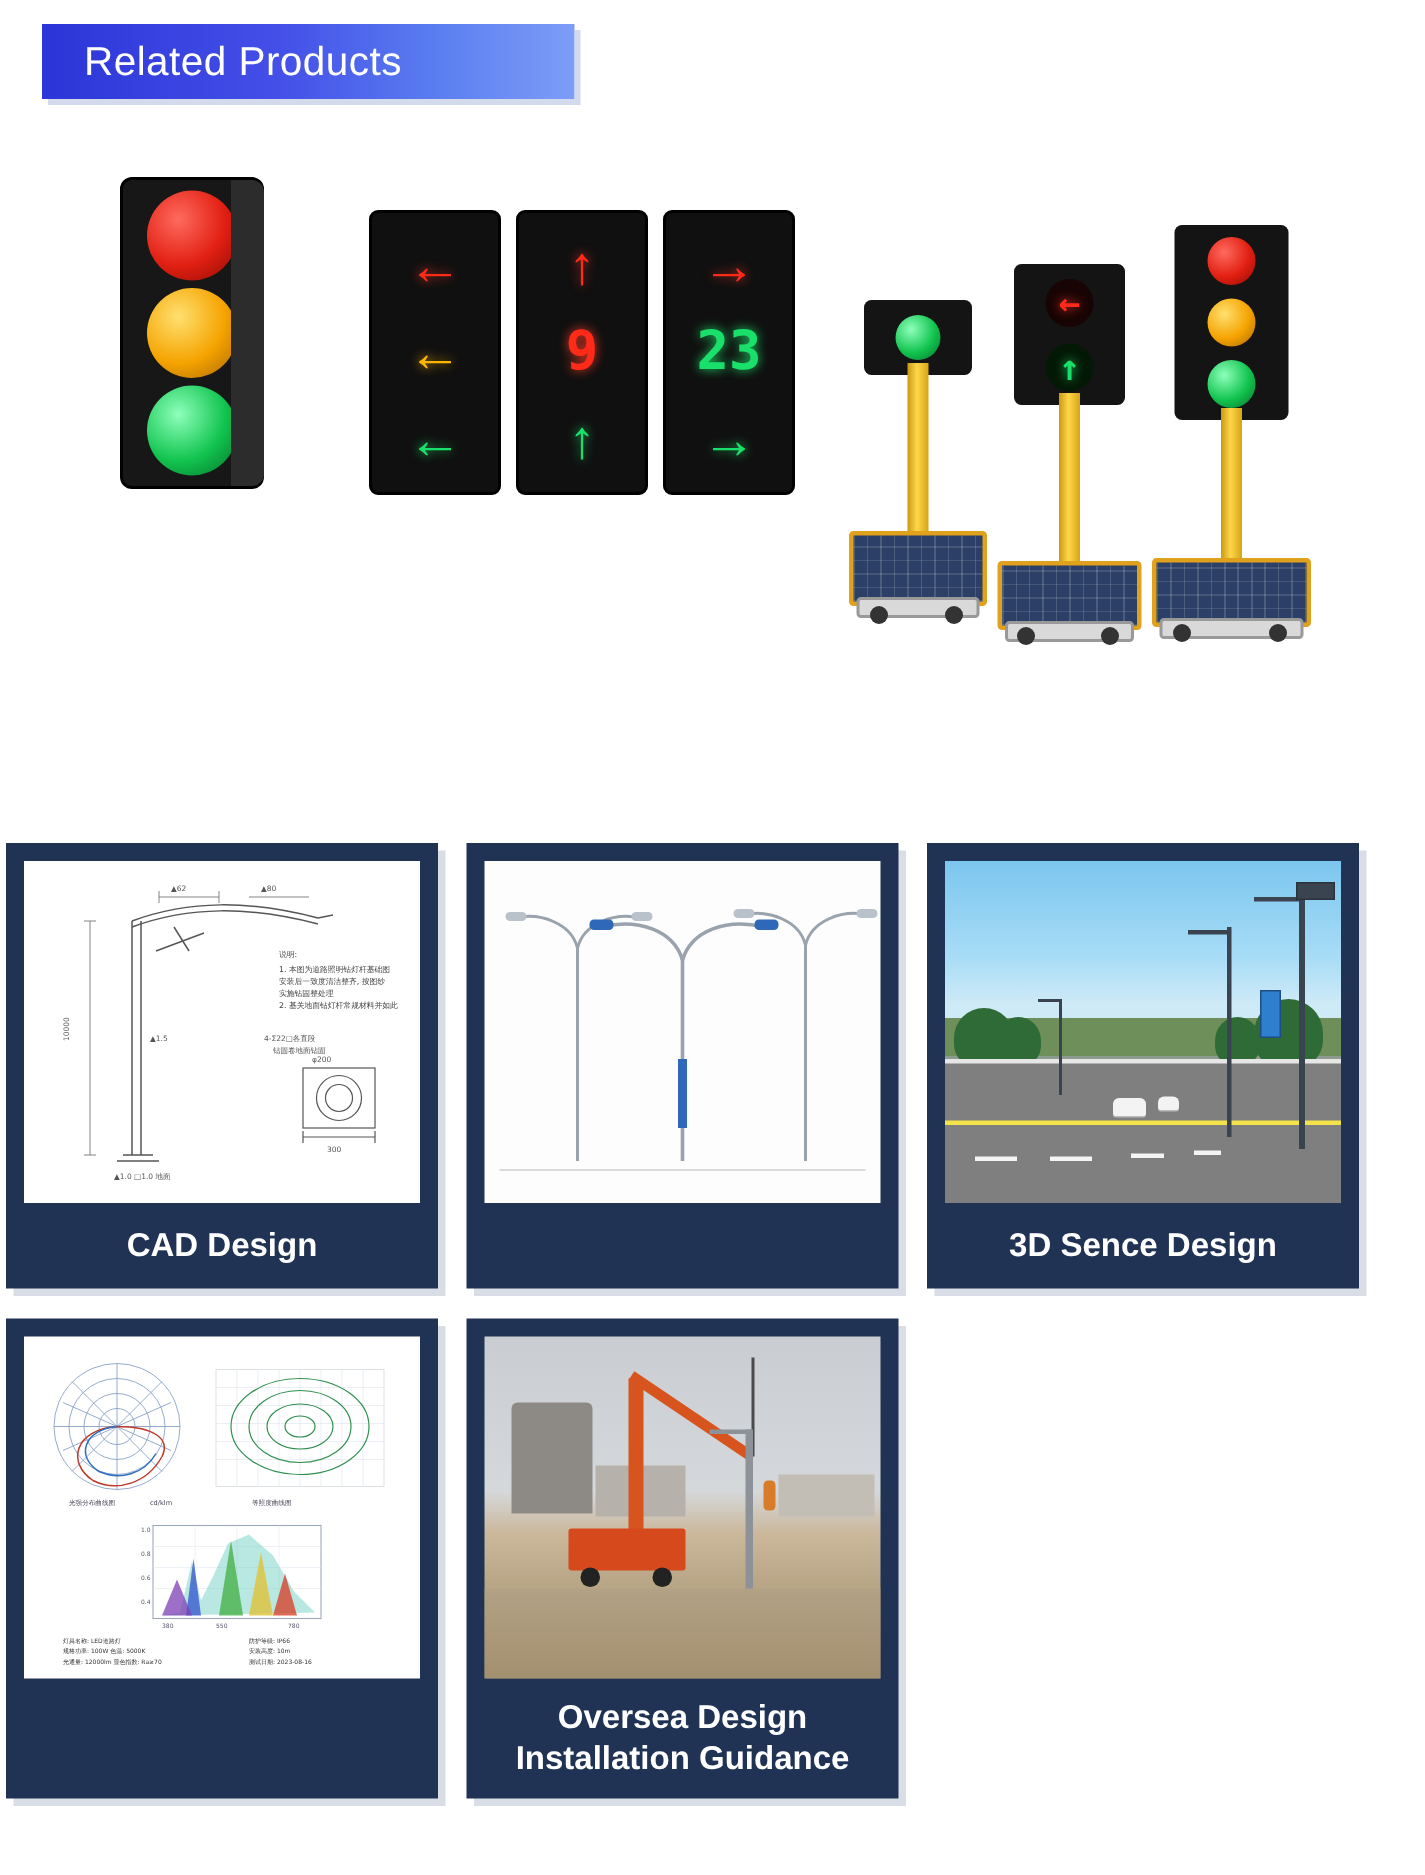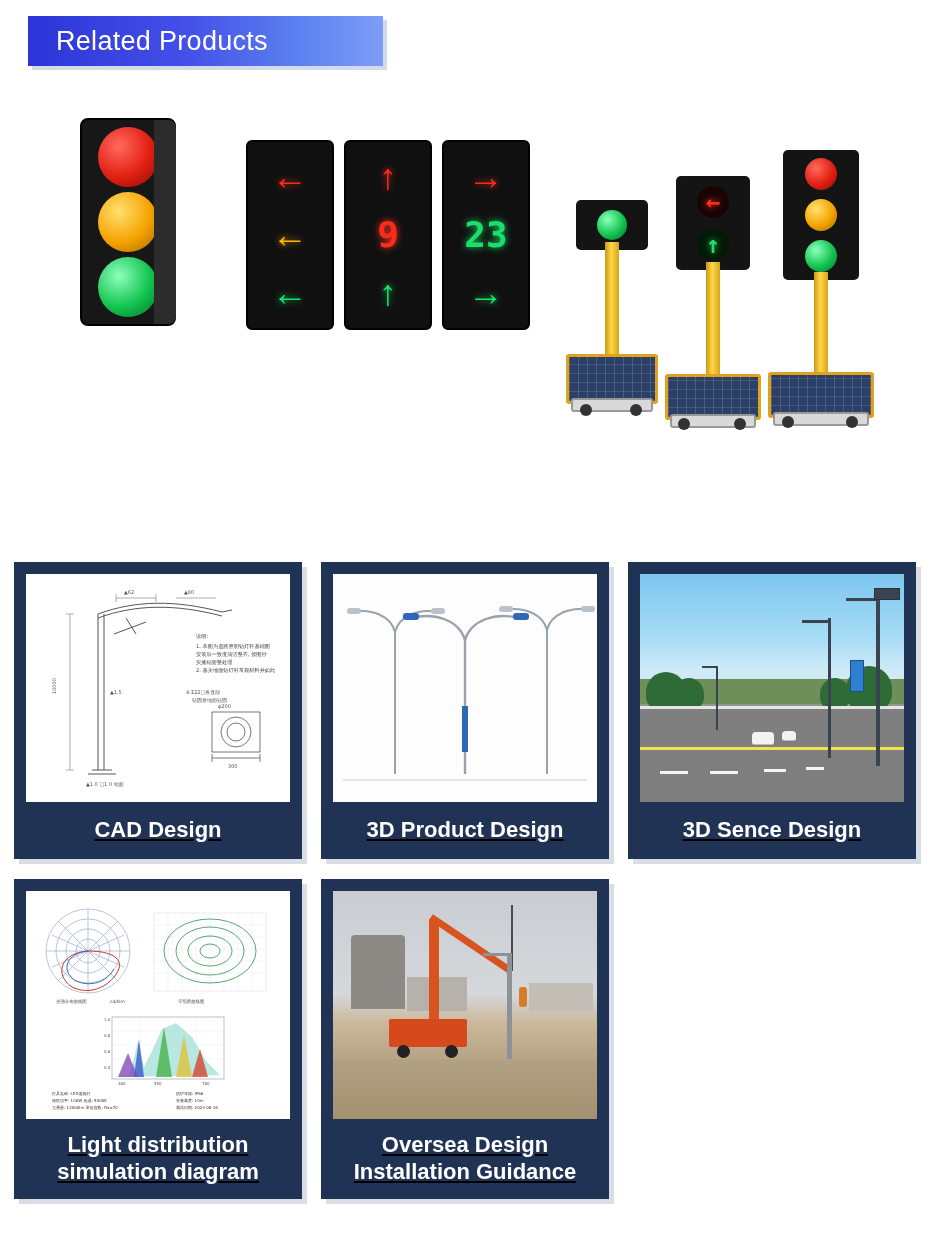--- a/index.html
+++ b/index.html
@@ -202,28 +202,27 @@
     width: 916px;
     font-size: 19px;
     line-height: 31px;
     color: #1a1a1a;
     text-align: justify;
   }
 
   
   .cards {
     position: absolute;
-    left: 14px;
+    left: 4px;
     top: 562px;
     width: 914px;
     display: grid;
     grid-template-columns: repeat(3, 288px);
     grid-column-gap: 19px;
     grid-row-gap: 20px;
-    text-decoration: underline;
   }
   .card {
     background: #203354;
     box-shadow: 5px 5px 0 rgba(170,180,200,0.45);
     padding: 12px 12px 0 12px;
     box-sizing: border-box;
     display: flex;
     flex-direction: column;
   }
   .card-media {
@@ -527,21 +526,20 @@
 
           <g stroke="#9aa3ad" fill="none" stroke-width="2">
             <path d="M214 56 C218 40, 238 32, 256 36"></path>
             <path d="M214 56 C210 40, 190 32, 172 36"></path>
             <line x1="214" y1="54" x2="214" y2="200"></line>
           </g>
           <rect x="166" y="32" width="14" height="6" rx="3" fill="#b9c2cb"></rect>
           <rect x="248" y="32" width="14" height="6" rx="3" fill="#b9c2cb"></rect>
         </svg>
       </div>
-      <div class="card-title">3D Product Design</div>
     </div>
 
     <div class="card">
       <div class="card-media scene">
         <div class="tree" style="left:6px; top:98px; width:40px; height:40px;"></div>
         <div class="tree" style="left:34px; top:104px; width:30px; height:32px;"></div>
         <div class="tree" style="left:206px; top:92px; width:46px; height:46px;"></div>
         <div class="tree" style="left:180px; top:104px; width:30px; height:32px;"></div>
 
         <div class="road"></div>
@@ -643,21 +641,20 @@
           <g fill="#333" font-family="DejaVu Sans, sans-serif" font-size="4">
             <text x="26" y="204">灯具名称: LED道路灯</text>
             <text x="26" y="211">规格功率: 100W  色温: 5000K</text>
             <text x="26" y="218">光通量: 12000lm   显色指数: Ra≥70</text>
             <text x="150" y="204">防护等级: IP66</text>
             <text x="150" y="211">安装高度: 10m</text>
             <text x="150" y="218">测试日期: 2023-08-16</text>
           </g>
         </svg>
       </div>
-      <div class="card-title">Light distribution simulation diagram</div>
     </div>
 
 
     <div class="card tall">
       <div class="card-media onsite">
         <div class="silo" style="left:18px; top:44px; width:54px; height:74px;"></div>
         <div class="bldg" style="left:74px; top:86px; width:60px; height:34px;"></div>
         <div class="bldg" style="left:196px; top:92px; width:64px; height:28px; background:#c2beb6;"></div>
         <div class="crane-boom" style="left:96px; top:22px; width:96px; height:7px; transform:rotate(34deg);"></div>
         <div style="position:absolute; left:96px; top:28px; width:10px; height:110px; background:#d7541f;"></div>

